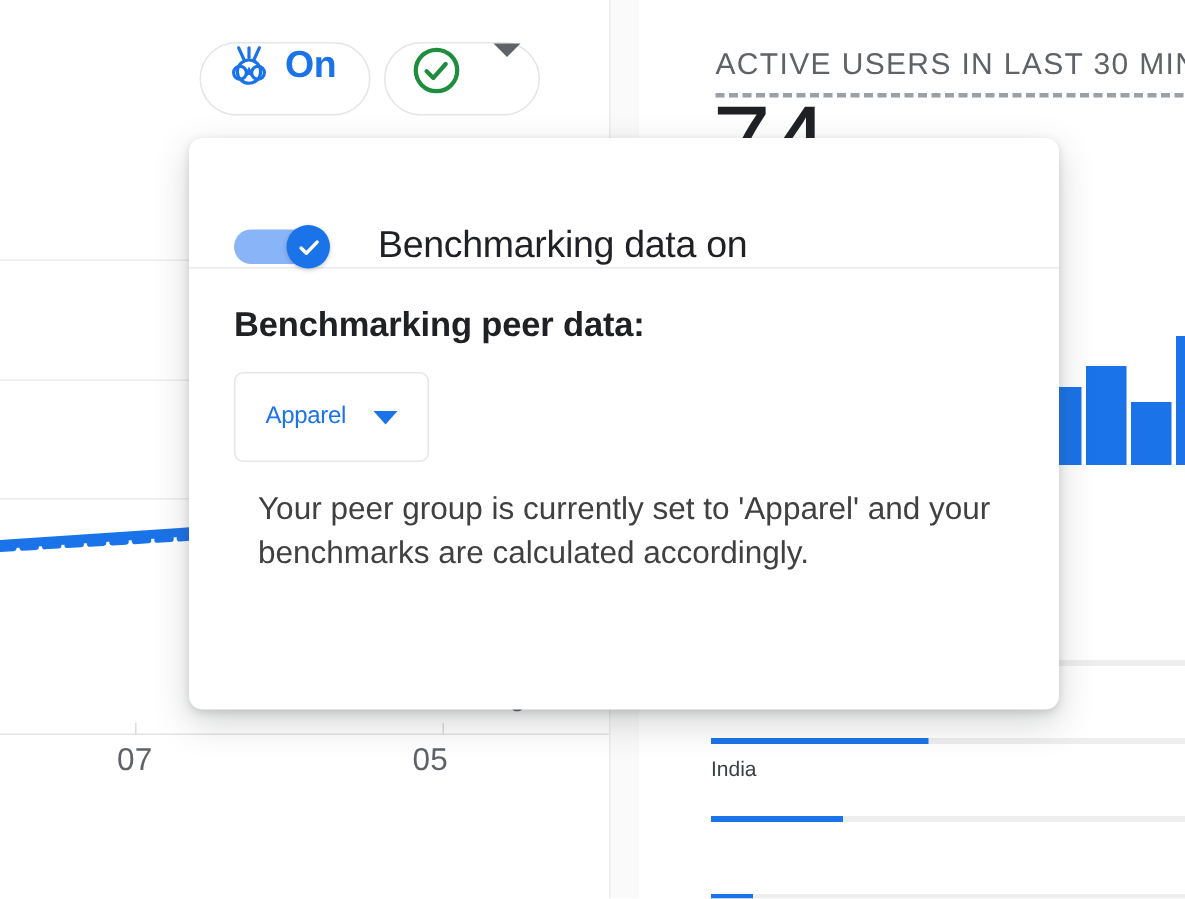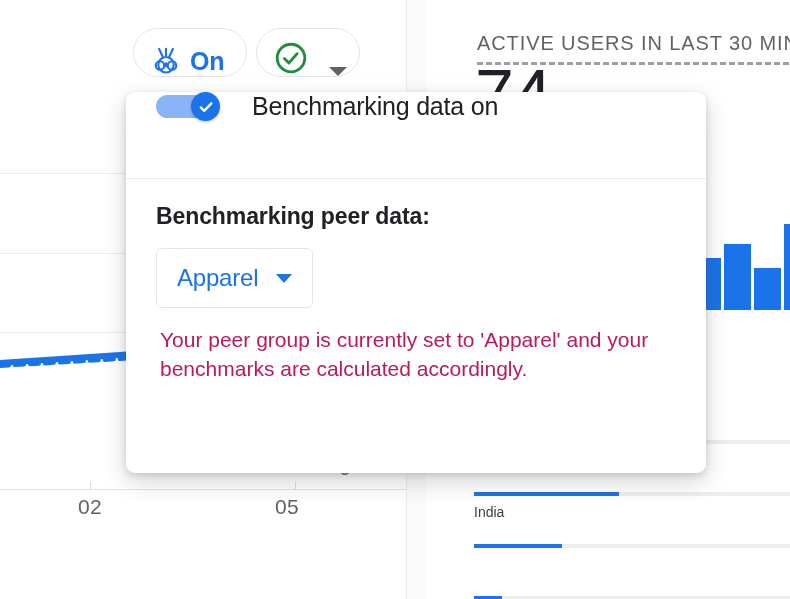--- a/index.html
+++ b/index.html
@@ -75,21 +75,21 @@
     left: 0;
     top: 300px;
     width: 406px;
     height: 90px;
   }
 
   
   .pill {
     position: absolute;
     display: flex;
-    align-items: flex-end;
+    align-items: flex-start;
     background: #ffffff;
     border: 1px solid #e3e5e8;
     border-radius: 999px;
     box-sizing: border-box;
   }
   .pill-benchmark {
     left: 133px;
     top: 28px;
     height: 49px;
     padding: 0 22px 0 17px;
@@ -232,21 +232,21 @@
     background: #ffffff;
     border-radius: 9px;
     box-shadow: 0 2px 6px rgba(60,64,67,0.18),
                 0 9px 24px rgba(60,64,67,0.22);
     box-sizing: border-box;
     overflow: hidden;
     z-index: 10;
   }
   .popup-header {
     display: flex;
-    align-items: flex-start;
+    align-items: flex-end;
     height: 87px;
     padding: 0 30px;
     border-bottom: 1px solid #e8eaed;
     box-sizing: border-box;
   }
   .toggle {
     position: relative;
     width: 64px;
     height: 28px;
     flex: 0 0 auto;
@@ -295,37 +295,37 @@
     display: inline-flex;
     align-items: center;
     gap: 18px;
     height: 60px;
     padding: 0 20px;
     border: 1px solid #e3e5e8;
     border-radius: 6px;
     box-sizing: border-box;
   }
   .select-value {
-    font-size: 24px;
+    font-size: 16px;
     color: #1a73e8;
     font-weight: 400;
     letter-spacing: -0.2px;
   }
   .select-caret {
     width: 0;
     height: 0;
     border-left: 8px solid transparent;
     border-right: 8px solid transparent;
     border-top: 9px solid #1a73e8;
   }
   .peer-desc {
-    margin: 18px 0 0 4px;
+    margin: 18px 0 0 16px;
     font-size: 21px;
     line-height: 1.38;
-    color: #be185d;
+    color: #404040;
     max-width: 500px;
   }
   .learn-link {
     display: inline-block;
     margin-top: 26px;
     font-size: 21px;
     color: #1a73e8;
     text-decoration: underline;
     cursor: pointer;
   }
@@ -341,21 +341,21 @@
     <div class="gridline" style="top:332px;"></div>
 
     <svg class="trend-svg" viewBox="0 0 406 90" preserveAspectRatio="none">
       <path d="M0 63 L120 55 L220 47 L300 31 L406 19" fill="none" stroke="#1a73e8" stroke-width="6" stroke-linecap="round"></path>
       <path d="M0 66 L120 59 L220 52 L300 38 L406 26" fill="none" stroke="#1a73e8" stroke-width="4" stroke-dasharray="9 6" stroke-linecap="round"></path>
     </svg>
 
     <div class="axis-line"></div>
     <div class="tick-mark" style="left:90px;"></div>
     <div class="tick-mark" style="left:295px;"></div>
-    <div class="tick-label" style="left:78px;">02</div>
+    <div class="tick-label" style="left:78px;">07</div>
     <div class="tick-label" style="left:275px;">05</div>
     <div class="y-zero-label">0</div>
   </div>
 
   <div class="pill pill-benchmark">
     <svg width="30" height="30" viewBox="0 0 24 24">
       <g fill="none" stroke="#1a73e8" stroke-width="1.7" stroke-linecap="round" stroke-linejoin="round">
         <path d="M6.5 2.3 L9.6 9.2"></path>
         <path d="M12 2.3 L12 7.4"></path>
         <path d="M17.5 2.3 L14.4 9.2"></path>

